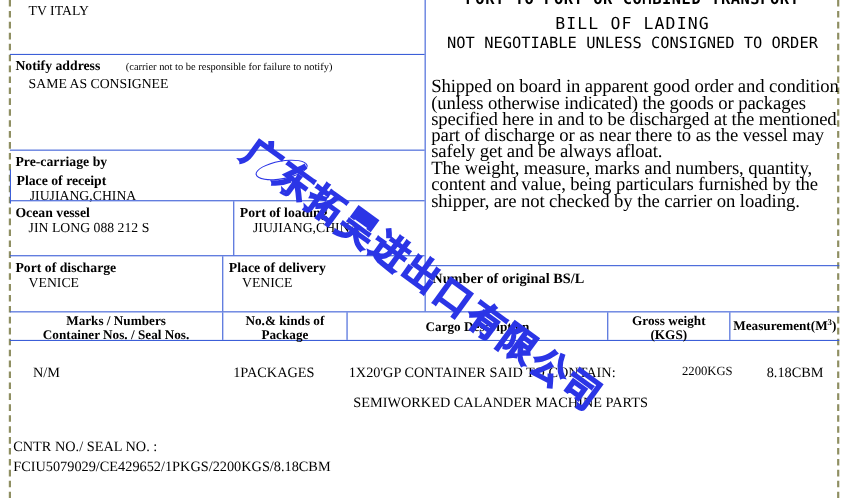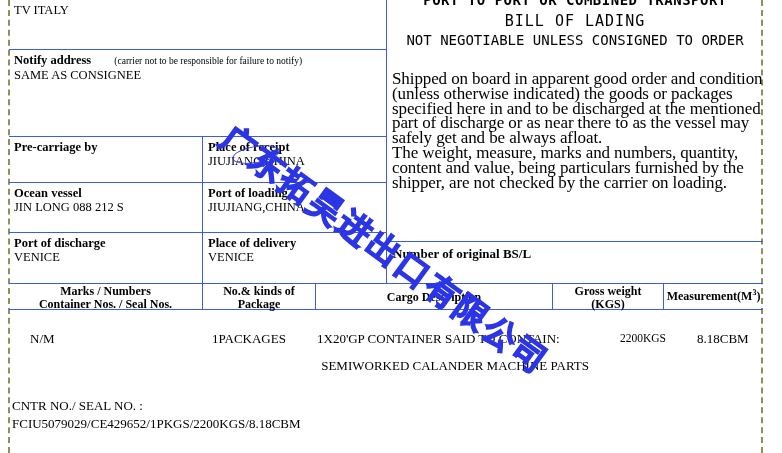--- a/index.html
+++ b/index.html
@@ -9,21 +9,21 @@
   }
   .edge { position:absolute; top:0; bottom:0; width:0; border-left:2px dashed #8f8f62; }
   .edge-left  { left:8px; }
   .edge-right { left:761px; }
 
   
   .leftcol { position:absolute; left:9px; top:0; width:377px; height:283px; }
   .box { position:absolute; left:0; width:377px; box-sizing:border-box; }
   .b-top { border-top:1.5px solid #3c5fd8; }
   .lbl { font-weight:bold; font-size:12.5px; line-height:14px; }
-  .val { font-size:12.5px; line-height:14px; }
+  .val { font-size:12.5px; line-height:14px;margin-left:12px; }
   .note { font-weight:normal; font-size:9.5px;padding-left:20px; }
   .pad { padding:3px 4px 0 5px; }
   .splitrow { display:flex; }
   .cell-a { width:193px; box-sizing:border-box; }
   .cell-b { flex:1; border-left:1.5px solid #3c5fd8; box-sizing:border-box; }
 
   
   .rightcol { position:absolute; left:386px; top:0; width:377px; height:283px;
               border-left:1.5px solid #3c5fd8; box-sizing:border-box; }
   .mast { text-align:center; font-family:"DejaVu Sans Mono", monospace; }
@@ -80,32 +80,32 @@
     </div>
 
     <div class="box b-top pad" style="top:49px; height:87px;">
       <div class="lbl">
         <span>Notify address</span>
         <span class="note">(carrier not to be responsible for failure to notify)</span>
       </div>
       <div class="val">SAME AS CONSIGNEE</div>
     </div>
 
-    <div class="box b-top splitrow" style="top:136px; height:46px;">
+    <div class="box b-top splitrow" style="top:136px; height:46px;flex-direction:column;">
       <div class="cell-a pad">
         <div class="lbl">Pre-carriage by</div>
         <div class="val"></div>
       </div>
       <div class="cell-b pad">
         <div class="lbl">Place of receipt</div>
         <div class="val">JIUJIANG,CHINA</div>
       </div>
     </div>
 
-    <div class="box b-top splitrow" style="top:182px; height:50px;">
+    <div class="box b-top splitrow" style="top:182px; height:50px;gap:10px;">
       <div class="cell-a pad">
         <div class="lbl">Ocean vessel</div>
         <div class="val">JIN LONG 088 212 S</div>
       </div>
       <div class="cell-b pad">
         <div class="lbl">Port of loading</div>
         <div class="val">JIUJIANG,CHINA</div>
       </div>
     </div>
 

